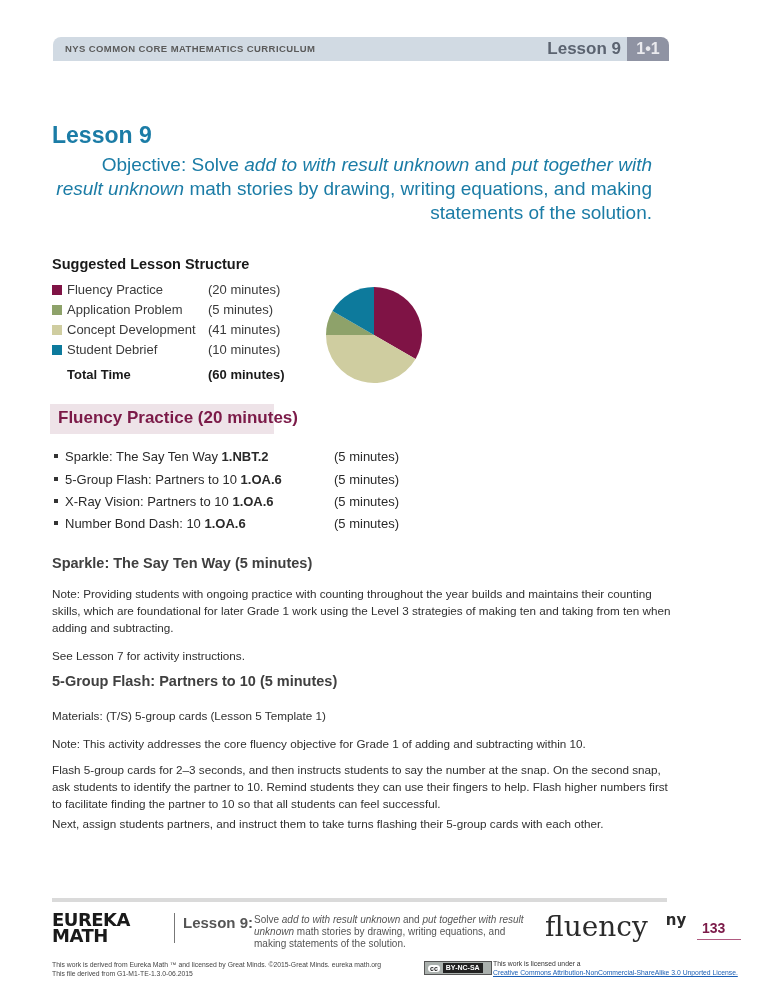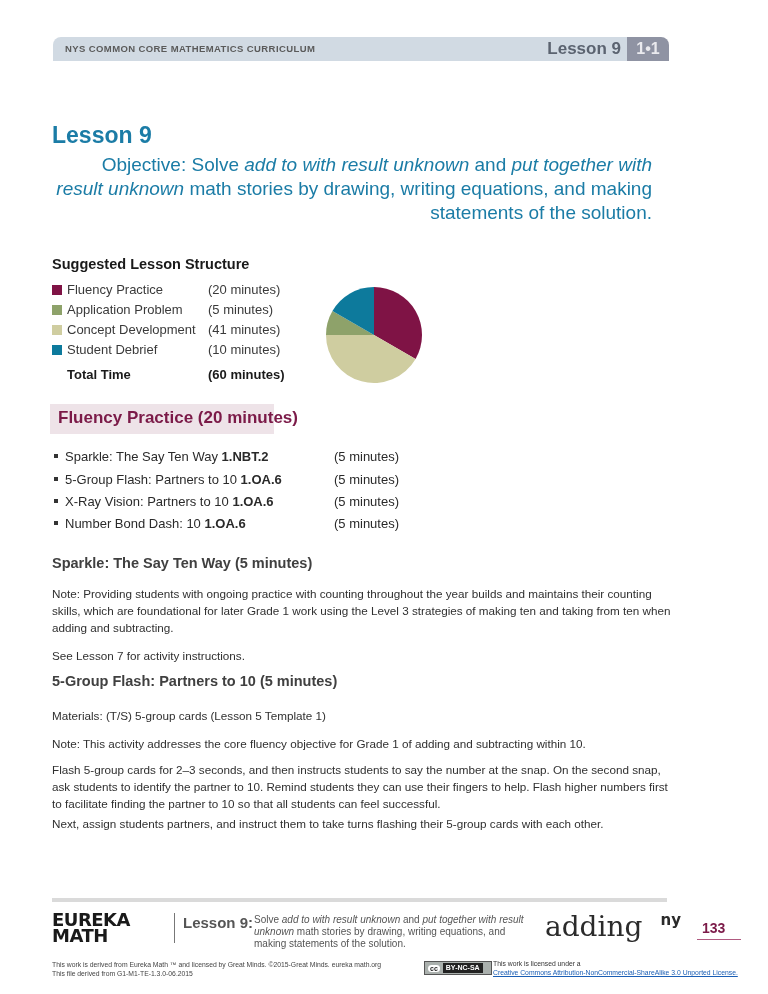--- a/index.html
+++ b/index.html
@@ -151,21 +151,21 @@
 <div class="abs para" style="top:815px">Next, assign students partners, and instruct them to take turns flashing their 5-group cards with each other.</div>
 
 <div class="abs ftr-line"></div>
 <div class="abs eureka">
   <div>EUREKA</div>
   <div>MATH</div>
 </div>
 <div class="abs ftr-sep"></div>
 <div class="abs ftr-lesson">Lesson 9:</div>
 <div class="abs ftr-obj"><span>Solve </span><i>add to with result unknown</i><span> and </span><i>put together with result unknown</i><span> math stories by drawing, writing equations, and making statements of the solution.</span></div>
-<div class="abs engage"><span>adding</span><sup>ny</sup></div>
+<div class="abs engage"><span>fluency</span><sup>ny</sup></div>
 <div class="abs pgnum">133</div>
 <div class="abs pgline"></div>
 <div class="abs ftr-derived">
   <div>This work is derived from Eureka Math ™ and licensed by Great Minds. ©2015-Great Minds. eureka math.org</div>
   <div>This file derived from G1-M1-TE-1.3.0-06.2015</div>
 </div>
 <div class="abs cc-badge">
   <span class="cc">cc</span>
   <span class="lbl">BY-NC-SA</span>
 </div>

